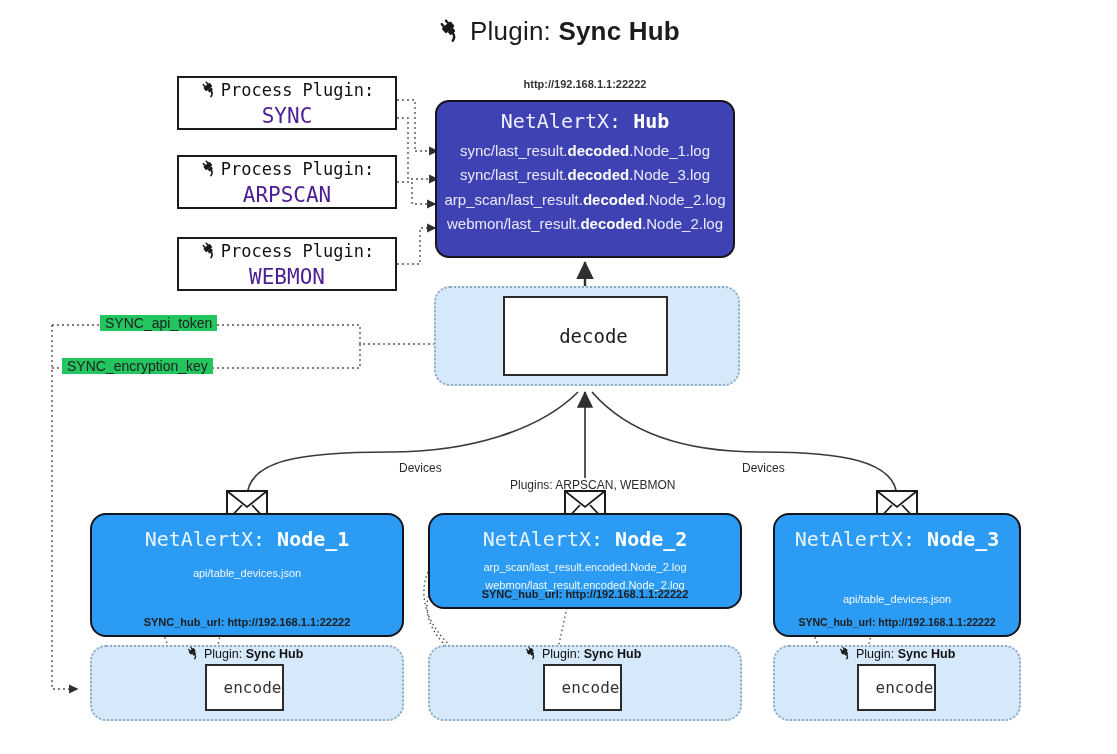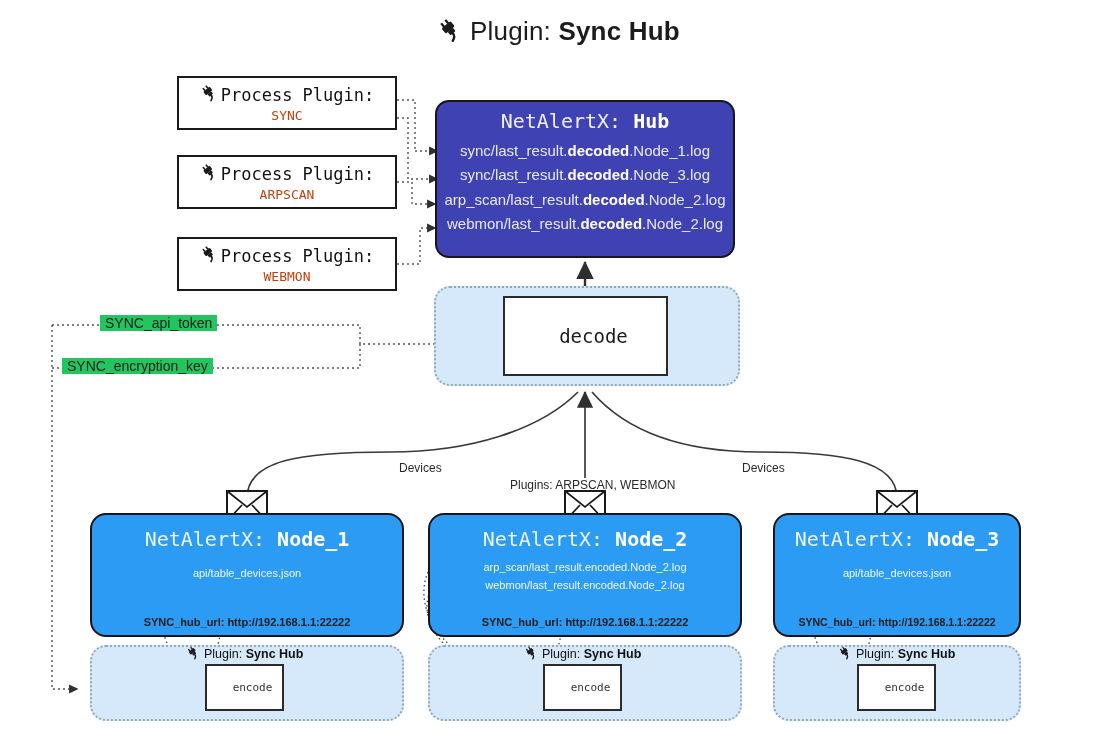--- a/index.html
+++ b/index.html
@@ -14,41 +14,41 @@
   .title .plug{display:inline-block;vertical-align:-3px;margin-right:6px;}
   .title b{font-weight:bold;}
 
   .proc-box{position:absolute;box-sizing:border-box;background:#fff;
             border:2px solid #1a1a1a;display:flex;flex-direction:column;
             align-items:center;justify-content:center;text-align:center;}
   .proc-line1{font-family:"DejaVu Sans Mono","Liberation Mono",monospace;
               font-size:17px;color:#111;white-space:nowrap;display:flex;align-items:center;}
   .proc-line1 .plug{margin-right:2px;display:inline-block;vertical-align:-2px;}
   .proc-line2{font-family:"DejaVu Sans Mono","Liberation Mono",monospace;
-              font-size:13px;color:#c2410c;margin-top:2px;}
+              font-size:21px;color:#4c1d95;margin-top:2px;}
 
   
   .hub{position:absolute;box-sizing:border-box;border-radius:14px;
        border:2px solid #15151b;display:flex;flex-direction:column;
        align-items:center;padding-top:7px;}
   .hub-title{font-family:"DejaVu Sans Mono","Liberation Mono",monospace;
              font-size:20px;color:#eef0ff;margin-bottom:6px;}
   .hub-title b{color:#ffffff;font-weight:bold;}
   .hub-line{font-size:15px;color:#e8eaf8;line-height:1.62;white-space:nowrap;}
   .hub-line b{color:#ffffff;font-weight:bold;}
   .hub-url{position:absolute;font-size:11px;font-weight:bold;color:#333;
            white-space:nowrap;text-align:center;}
 
   
   .band{position:absolute;box-sizing:border-box;border-radius:16px;
         border:2px dotted #8fa9bf;}
   .wbox{position:absolute;box-sizing:border-box;background:#fff;
         border:2px solid #2b2b2b;display:flex;align-items:center;justify-content:center;padding-left:16px;}
   .wbox.decode{font-family:"DejaVu Sans Mono","Liberation Mono",monospace;font-size:19px;color:#1b1b1b;}
-  .wbox.encode{font-family:"DejaVu Sans Mono","Liberation Mono",monospace;font-size:11px;color:#333;}
+  .wbox.encode{font-family:"DejaVu Sans Mono","Liberation Mono",monospace;font-size:16px;color:#333;}
 
   
   .node{position:absolute;box-sizing:border-box;border-radius:16px;
         border:2px solid #15151b;display:flex;flex-direction:column;align-items:center;}
   .node-title{font-family:"DejaVu Sans Mono","Liberation Mono",monospace;
               font-size:20px;color:#eaf5ff;margin-top:12px;}
   .node-title b{color:#ffffff;font-weight:bold;}
   .node-line{font-size:11px;color:#f2f9ff;line-height:1.6;white-space:nowrap;}
   .node-foot{position:absolute;bottom:7px;left:0;right:0;text-align:center;
              font-size:11px;font-weight:bold;color:#1d1d1d;white-space:nowrap;}
@@ -178,20 +178,21 @@
           <rect x="8.6" y="12.0" width="6.0" height="4.0" rx="1" fill="#1a1a1a"></rect>
           <path d="M11.6 15.6 q0 4.0 -4.6 5.4" stroke="#1a1a1a" stroke-width="2.1" fill="none" stroke-linecap="round"></path>
         </g>
           </svg>
       </span>
       <span>Process Plugin:</span>
     </div>
     <div class="proc-line2">WEBMON</div>
   </div>
 
+  <div class="hub-url" style="left:435px;top:78px;width:300px;">http://192.168.1.1:22222</div>
 
   <div class="hub" style="left:435px;top:100px;width:300px;height:158px;background:#3f42b2;">
     <div class="hub-title">
       <span>NetAlertX:</span>
       <b>Hub</b>
     </div>
     <div class="hub-line">
       <span>sync/last_result.</span><b>decoded</b><span>.Node_1.log</span>
     </div>
     <div class="hub-line">
@@ -241,31 +242,31 @@
 
   <div class="node" style="left:90px;top:513px;width:314px;height:124px;background:#2b9bf4;">
     <div class="node-title">
       <span>NetAlertX:</span>
       <b>Node_1</b>
     </div>
     <div class="node-line" style="margin-top:14px;">api/table_devices.json</div>
     <div class="node-foot">SYNC_hub_url: http://192.168.1.1:22222</div>
   </div>
 
-  <div class="node" style="left:428px;top:513px;width:314px;height:124px;background:#2b9bf4;">
+  <div class="node" style="left:428px;top:513px;width:314px;height:96px;background:#2b9bf4;">
     <div class="node-title">
       <span>NetAlertX:</span>
       <b>Node_2</b>
     </div>
     <div class="node-line" style="margin-top:8px;">arp_scan/last_result.encoded.Node_2.log</div>
     <div class="node-line">webmon/last_result.encoded.Node_2.log</div>
     <div class="node-foot">SYNC_hub_url: http://192.168.1.1:22222</div>
   </div>
 
-  <div class="node" style="left:773px;top:513px;width:248px;height:124px;background:#2b9bf4;">
+  <div class="node" style="left:773px;top:513px;width:248px;height:124px;background:#2b9bf4;gap:26px;">
     <div class="node-title">
       <span>NetAlertX:</span>
       <b>Node_3</b>
     </div>
     <div class="node-line" style="margin-top:14px;">api/table_devices.json</div>
     <div class="node-foot" style="font-size:10.5px;">SYNC_hub_url: http://192.168.1.1:22222</div>
   </div>
 
   <div class="band" style="left:90px;top:645px;width:314px;height:76px;background:#d6e9fa;"></div>
   <div class="plugin-tag" style="left:186px;top:645px;">

